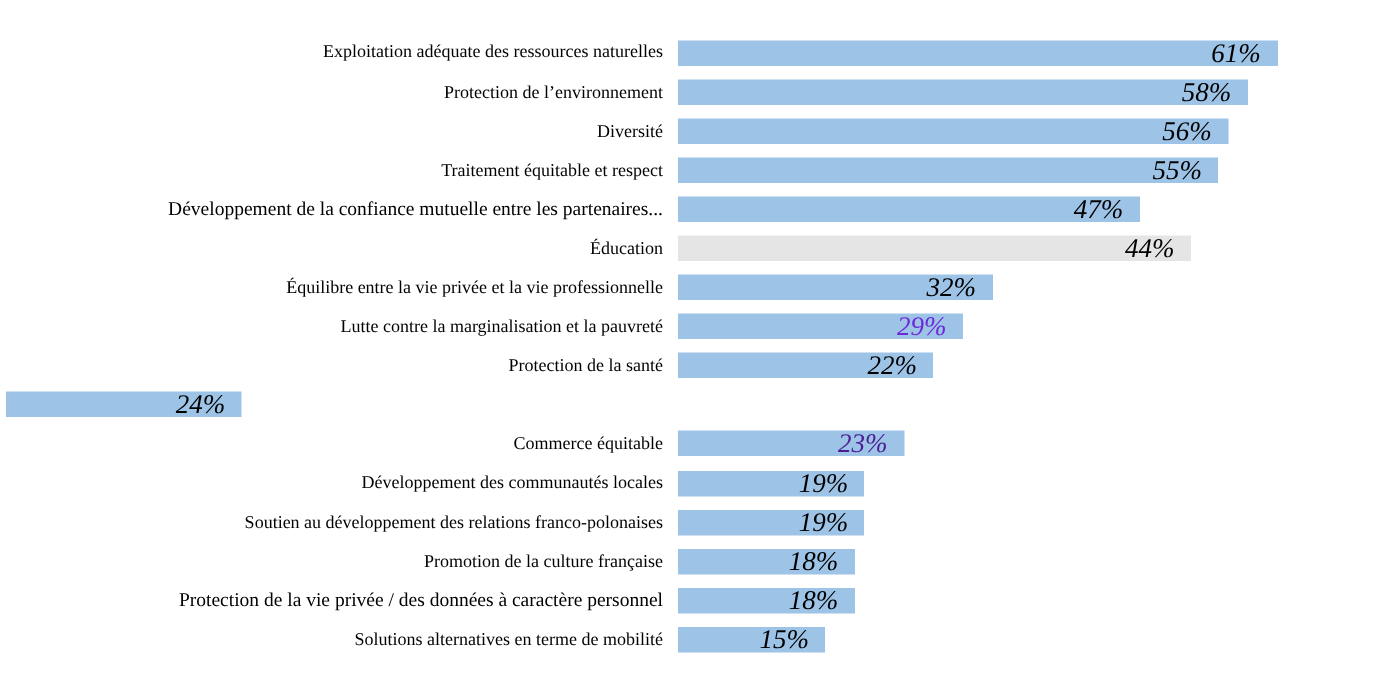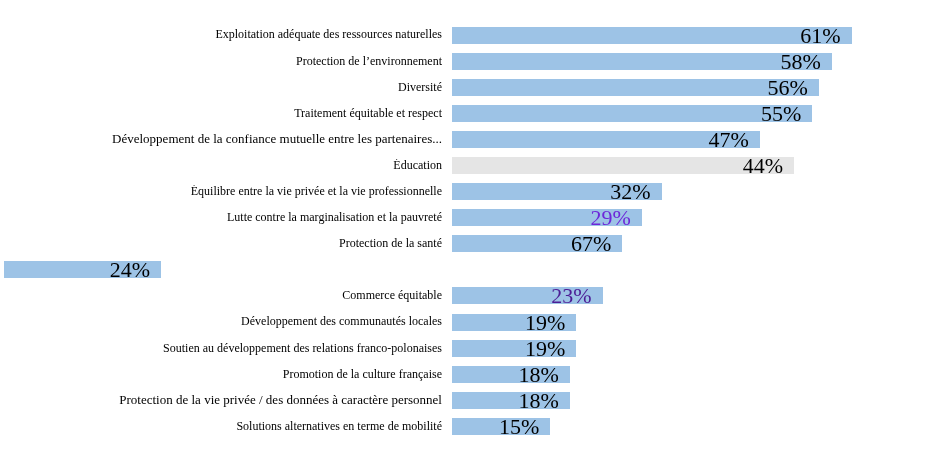--- a/index.html
+++ b/index.html
@@ -48,23 +48,24 @@
   }
   .bar {
     box-sizing: border-box;
     height: 17px;
     display: flex;
     align-items: center;
     justify-content: flex-end;
     padding-right: 11px;
   }
   .value {
-    font-size: 22px;
+    font-size: 18px;
     line-height: 17px;
     white-space: nowrap;
+    font-style: italic;
   }
 </style>
 </head>
 <body>
 
 <div class="chart" id="chart">
   <div class="row">
     <div class="label">Exploitation adéquate des ressources naturelles</div>
     <div class="plot">
       <div class="bar" style="width: 399.55px; background: rgb(157, 195, 230);">
@@ -133,21 +134,21 @@
       <div class="bar" style="width: 189.95px; background: rgb(157, 195, 230);">
         <span class="value" style="color: #6d28d9; text-align: center;">29%</span>
       </div>
     </div>
   </div>
 
   <div class="row">
     <div class="label">Protection de la santé</div>
     <div class="plot">
       <div class="bar" style="width: 170.3px; background: rgb(157, 195, 230);">
-        <span class="value" style="color: rgb(0, 0, 0);">67%</span>
+        <span class="value" style="color: rgb(0, 0, 0);">22%</span>
       </div>
     </div>
   </div>
 
   <div class="row">
     <div class="plot">
       <div class="bar" style="width: 157.2px; background: rgb(157, 195, 230);">
         <span class="value" style="color: rgb(0, 0, 0);">24%</span>
       </div>
     </div>

